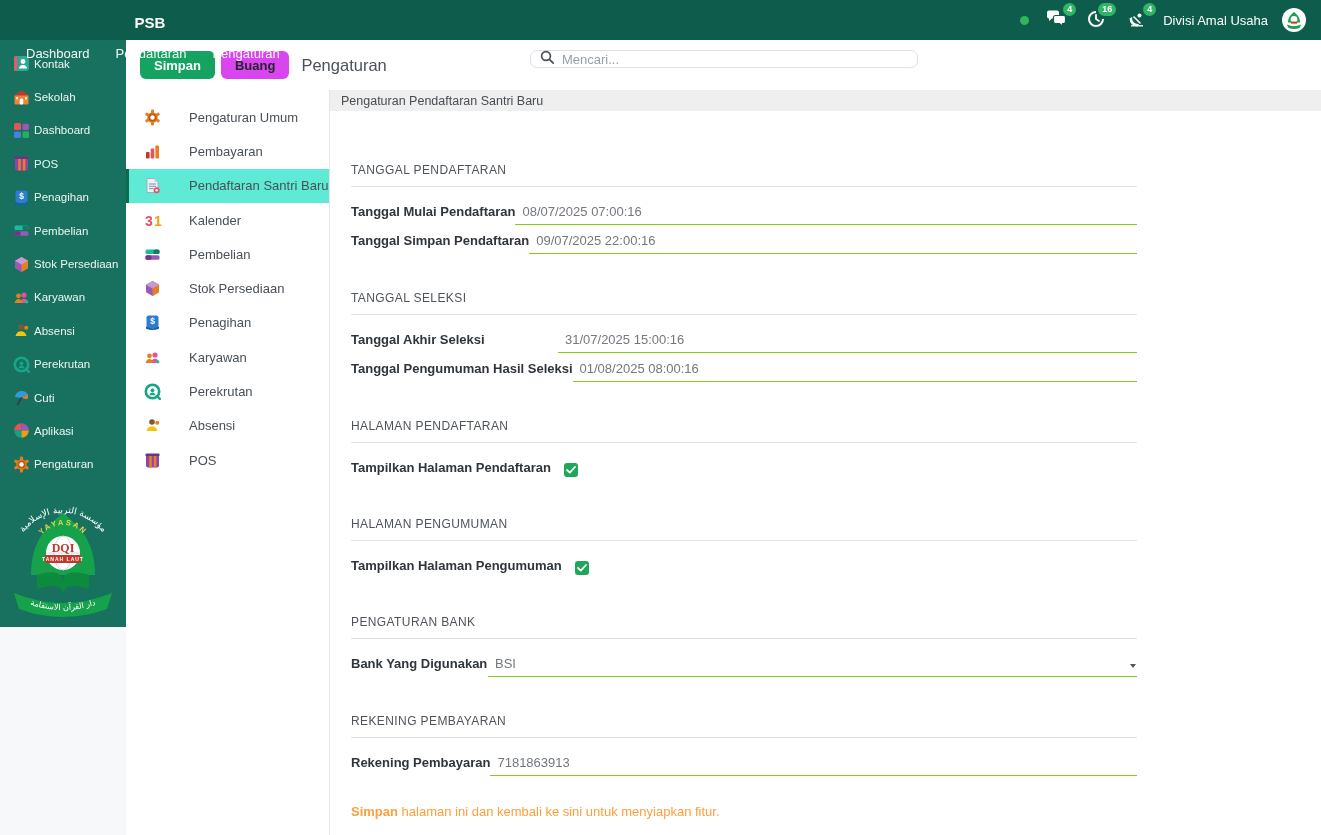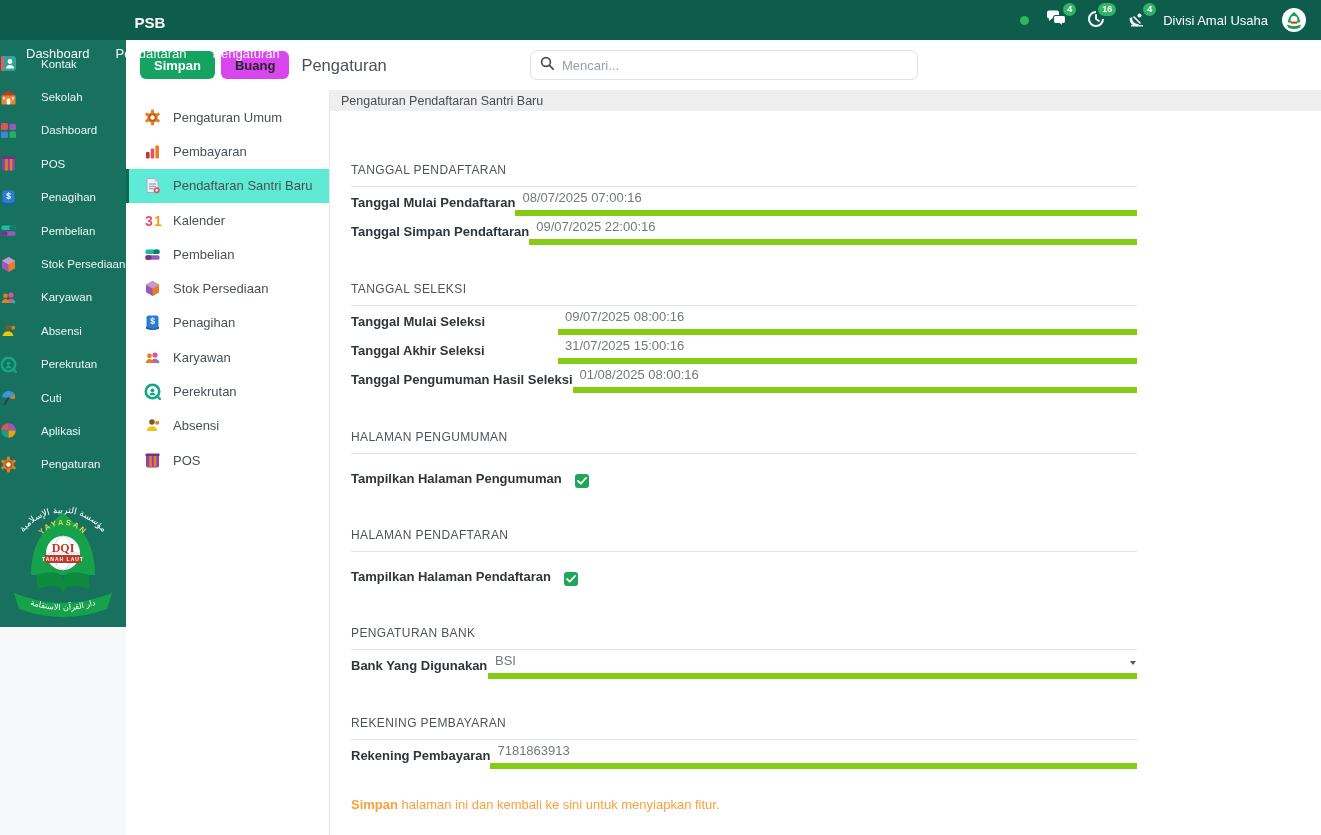--- a/index.html
+++ b/index.html
@@ -21,60 +21,60 @@
                  justify-content:center; cursor:pointer; }
   .badge { position:absolute; top:-5px; right:-7px; background:#2fb565; color:#fff; font-size:9px;
            font-weight:700; line-height:1; padding:2px 4px; border-radius:8px; min-width:13px; text-align:center; }
   .user-name { font-size:13px; color:#fff; white-space:nowrap; }
   .avatar { width:24px; height:24px; border-radius:50%; background:#fff; overflow:hidden;
             display:flex; align-items:center; justify-content:center; }
 
   
   .app-sidebar { position:absolute; top:40px; left:0; width:126px; height:587px; background:#17715e;
                  padding-top:7px; z-index:20; display:flex; flex-direction:column; }
-  .sidebar-item { height:33.4px; display:flex; align-items:center; gap:24px; 
+  .sidebar-item { height:33.4px; display:flex; align-items:center; gap:4px; padding-left:13px;
                   color:rgba(255,255,255,.93); font-size:11.5px; cursor:pointer; white-space:nowrap; }
   .sidebar-item .icn { width:17px; height:17px; flex:0 0 17px; }
   .sidebar-logo { margin-top:8px; display:flex; justify-content:center; }
   .below-sidebar { position:absolute; top:627px; left:0; width:126px; bottom:0; background:#f7f8f9; }
 
   
   .control-panel { position:absolute; top:40px; left:126px; right:0; height:50px; background:#fff;
                    display:flex; align-items:center; padding-left:14px; z-index:10; }
   .btn { height:28px; padding:0 14px; border:none; border-radius:6px; font-family:inherit;
          font-size:13px; font-weight:700; cursor:pointer; }
   .btn-save { background:#15a362; color:#fff; }
   .btn-discard { background:#d946ef; color:#23272b; margin-left:6px; }
   .breadcrumb { margin-left:12px; font-size:16.5px; color:#4c5258; }
-  .searchbox { position:absolute; left:404px; top:10px; width:388px; height:30px; border:1px solid #dbe0e5;
+  .searchbox { position:absolute; left:404px; top:10px; width:388px; height:18px; border:1px solid #dbe0e5;
                border-radius:7px; background:#fff; display:flex; align-items:center; padding:0 9px; gap:7px; }
   .searchbox input { border:none; outline:none; flex:1; font-family:inherit; font-size:13px; color:#444; }
   .searchbox input::placeholder { color:#97a0aa; }
 
   
   .settings-nav { position:absolute; top:90px; left:126px; width:204px; bottom:0; background:#fff;
                   border-right:1px solid #e3e6e9; padding-top:10px; z-index:5; }
-  .snav-item { height:34.3px; display:flex; align-items:center; gap:12px; padding-left:15px;
+  .snav-item { height:34.3px; display:flex; align-items:center; gap:28px; padding-left:15px;
                font-size:13px; color:#495057; cursor:pointer; border-left:3px solid transparent; white-space:nowrap; }
   .snav-item .icn { width:17px; height:17px; flex:0 0 17px; }
   .snav-item.selected { background:#5eead4; border-left-color:#0b6b4f; }
 
   
   .main { position:absolute; top:90px; left:330px; right:0; bottom:0; background:#fff; }
   .main-header { height:21px; background:#efeff0; display:flex; align-items:center; padding-left:11px;
                  font-size:12.5px; color:#474d52; font-weight:500; }
   .content { margin-left:21px; width:786px; }
   .o-sec { margin-top:37px; }
   .o-sec:first-child { margin-top:52px; }
   .o-sec-title { font-size:12px; font-weight:400; color:#4e545a; letter-spacing:.4px;
                  padding-bottom:9px; border-bottom:1px solid #dfe3e7; }
-  .o-rows { }
+  .o-rows { margin-top:9px; }
   .o-row { display:flex; align-items:flex-end; height:29px; }
   .o-label { font-weight:600; color:#2f353b; font-size:13px; padding-bottom:6px; white-space:nowrap; }
-  .o-input { flex:1; border-bottom:6px solid #84cc16; color:#73787e; font-size:13px;
+  .o-input { flex:1; border-bottom:1px solid #84cc16; color:#73787e; font-size:13px;
              padding:0 0 5px 7px; position:relative; cursor:text; }
   .o-caret { position:absolute; right:1px; bottom:8px; width:0; height:0;
              border-left:3.5px solid transparent; border-right:3.5px solid transparent;
              border-top:4.5px solid #50565c; }
   .o-row-check { display:flex; align-items:center; margin-top:17px; height:20px; }
   .o-check { width:14px; height:14px; border-radius:3px; background:#1fa65a; margin-left:13px;
              display:flex; align-items:center; justify-content:center; cursor:pointer; }
   .o-footer { margin-top:28px; font-size:13px; color:#fba03c; }
   .o-footer b { font-weight:700; }
 </style>
@@ -427,60 +427,56 @@
           <div class="o-row">
             <span class="o-label" style="min-width: 160px;">Tanggal Simpan Pendaftaran</span>
             <div class="o-input">09/07/2025 22:00:16</div>
           </div>
         </div>
       </div>
       <div class="o-sec">
         <div class="o-sec-title">TANGGAL SELEKSI</div>
         <div class="o-rows">
           <div class="o-row">
-            <span class="o-label" style="min-width: 207px;">Tanggal Mulai Seleksi</span>
-            <div class="o-input">09/07/2025 08:00:16</div>
-          </div>
-          <div class="o-row">
             <span class="o-label" style="min-width: 207px;">Tanggal Akhir Seleksi</span>
             <div class="o-input">31/07/2025 15:00:16</div>
           </div>
           <div class="o-row">
             <span class="o-label" style="min-width: 207px;">Tanggal Pengumuman Hasil Seleksi</span>
             <div class="o-input">01/08/2025 08:00:16</div>
+          </div>
+        </div>
+      </div>
+      <div class="o-sec">
+        <div class="o-sec-title">HALAMAN PENDAFTARAN</div>
+        <div class="o-rows">
+          <div class="o-row-check">
+            <span class="o-label">Tampilkan Halaman Pendaftaran</span>
+            <span class="o-check">
+              <svg width="10" height="8" viewBox="0 0 10 8">
+                <polyline points="1,4 3.8,6.6 9,1" fill="none" stroke="#fff" stroke-width="1.8" stroke-linecap="round" stroke-linejoin="round"></polyline>
+              </svg>
+            </span>
           </div>
         </div>
       </div>
       <div class="o-sec">
         <div class="o-sec-title">HALAMAN PENGUMUMAN</div>
         <div class="o-rows">
           <div class="o-row-check">
             <span class="o-label">Tampilkan Halaman Pengumuman</span>
             <span class="o-check">
               <svg width="10" height="8" viewBox="0 0 10 8">
                 <polyline points="1,4 3.8,6.6 9,1" fill="none" stroke="#fff" stroke-width="1.8" stroke-linecap="round" stroke-linejoin="round"></polyline>
               </svg>
             </span>
           </div>
         </div>
       </div>
       <div class="o-sec">
-        <div class="o-sec-title">HALAMAN PENDAFTARAN</div>
-        <div class="o-rows">
-          <div class="o-row-check">
-            <span class="o-label">Tampilkan Halaman Pendaftaran</span>
-            <span class="o-check">
-              <svg width="10" height="8" viewBox="0 0 10 8">
-                <polyline points="1,4 3.8,6.6 9,1" fill="none" stroke="#fff" stroke-width="1.8" stroke-linecap="round" stroke-linejoin="round"></polyline>
-              </svg>
-            </span>
-          </div>
-        </div>
-      </div>
-      <div class="o-sec">
         <div class="o-sec-title">PENGATURAN BANK</div>
         <div class="o-rows">
           <div class="o-row">
             <span class="o-label" style="min-width: 137px;">Bank Yang Digunakan</span>
             <div class="o-input">BSI<span class="o-caret"></span></div>
           </div>
         </div>
       </div>
       <div class="o-sec">
         <div class="o-sec-title">REKENING PEMBAYARAN</div>

